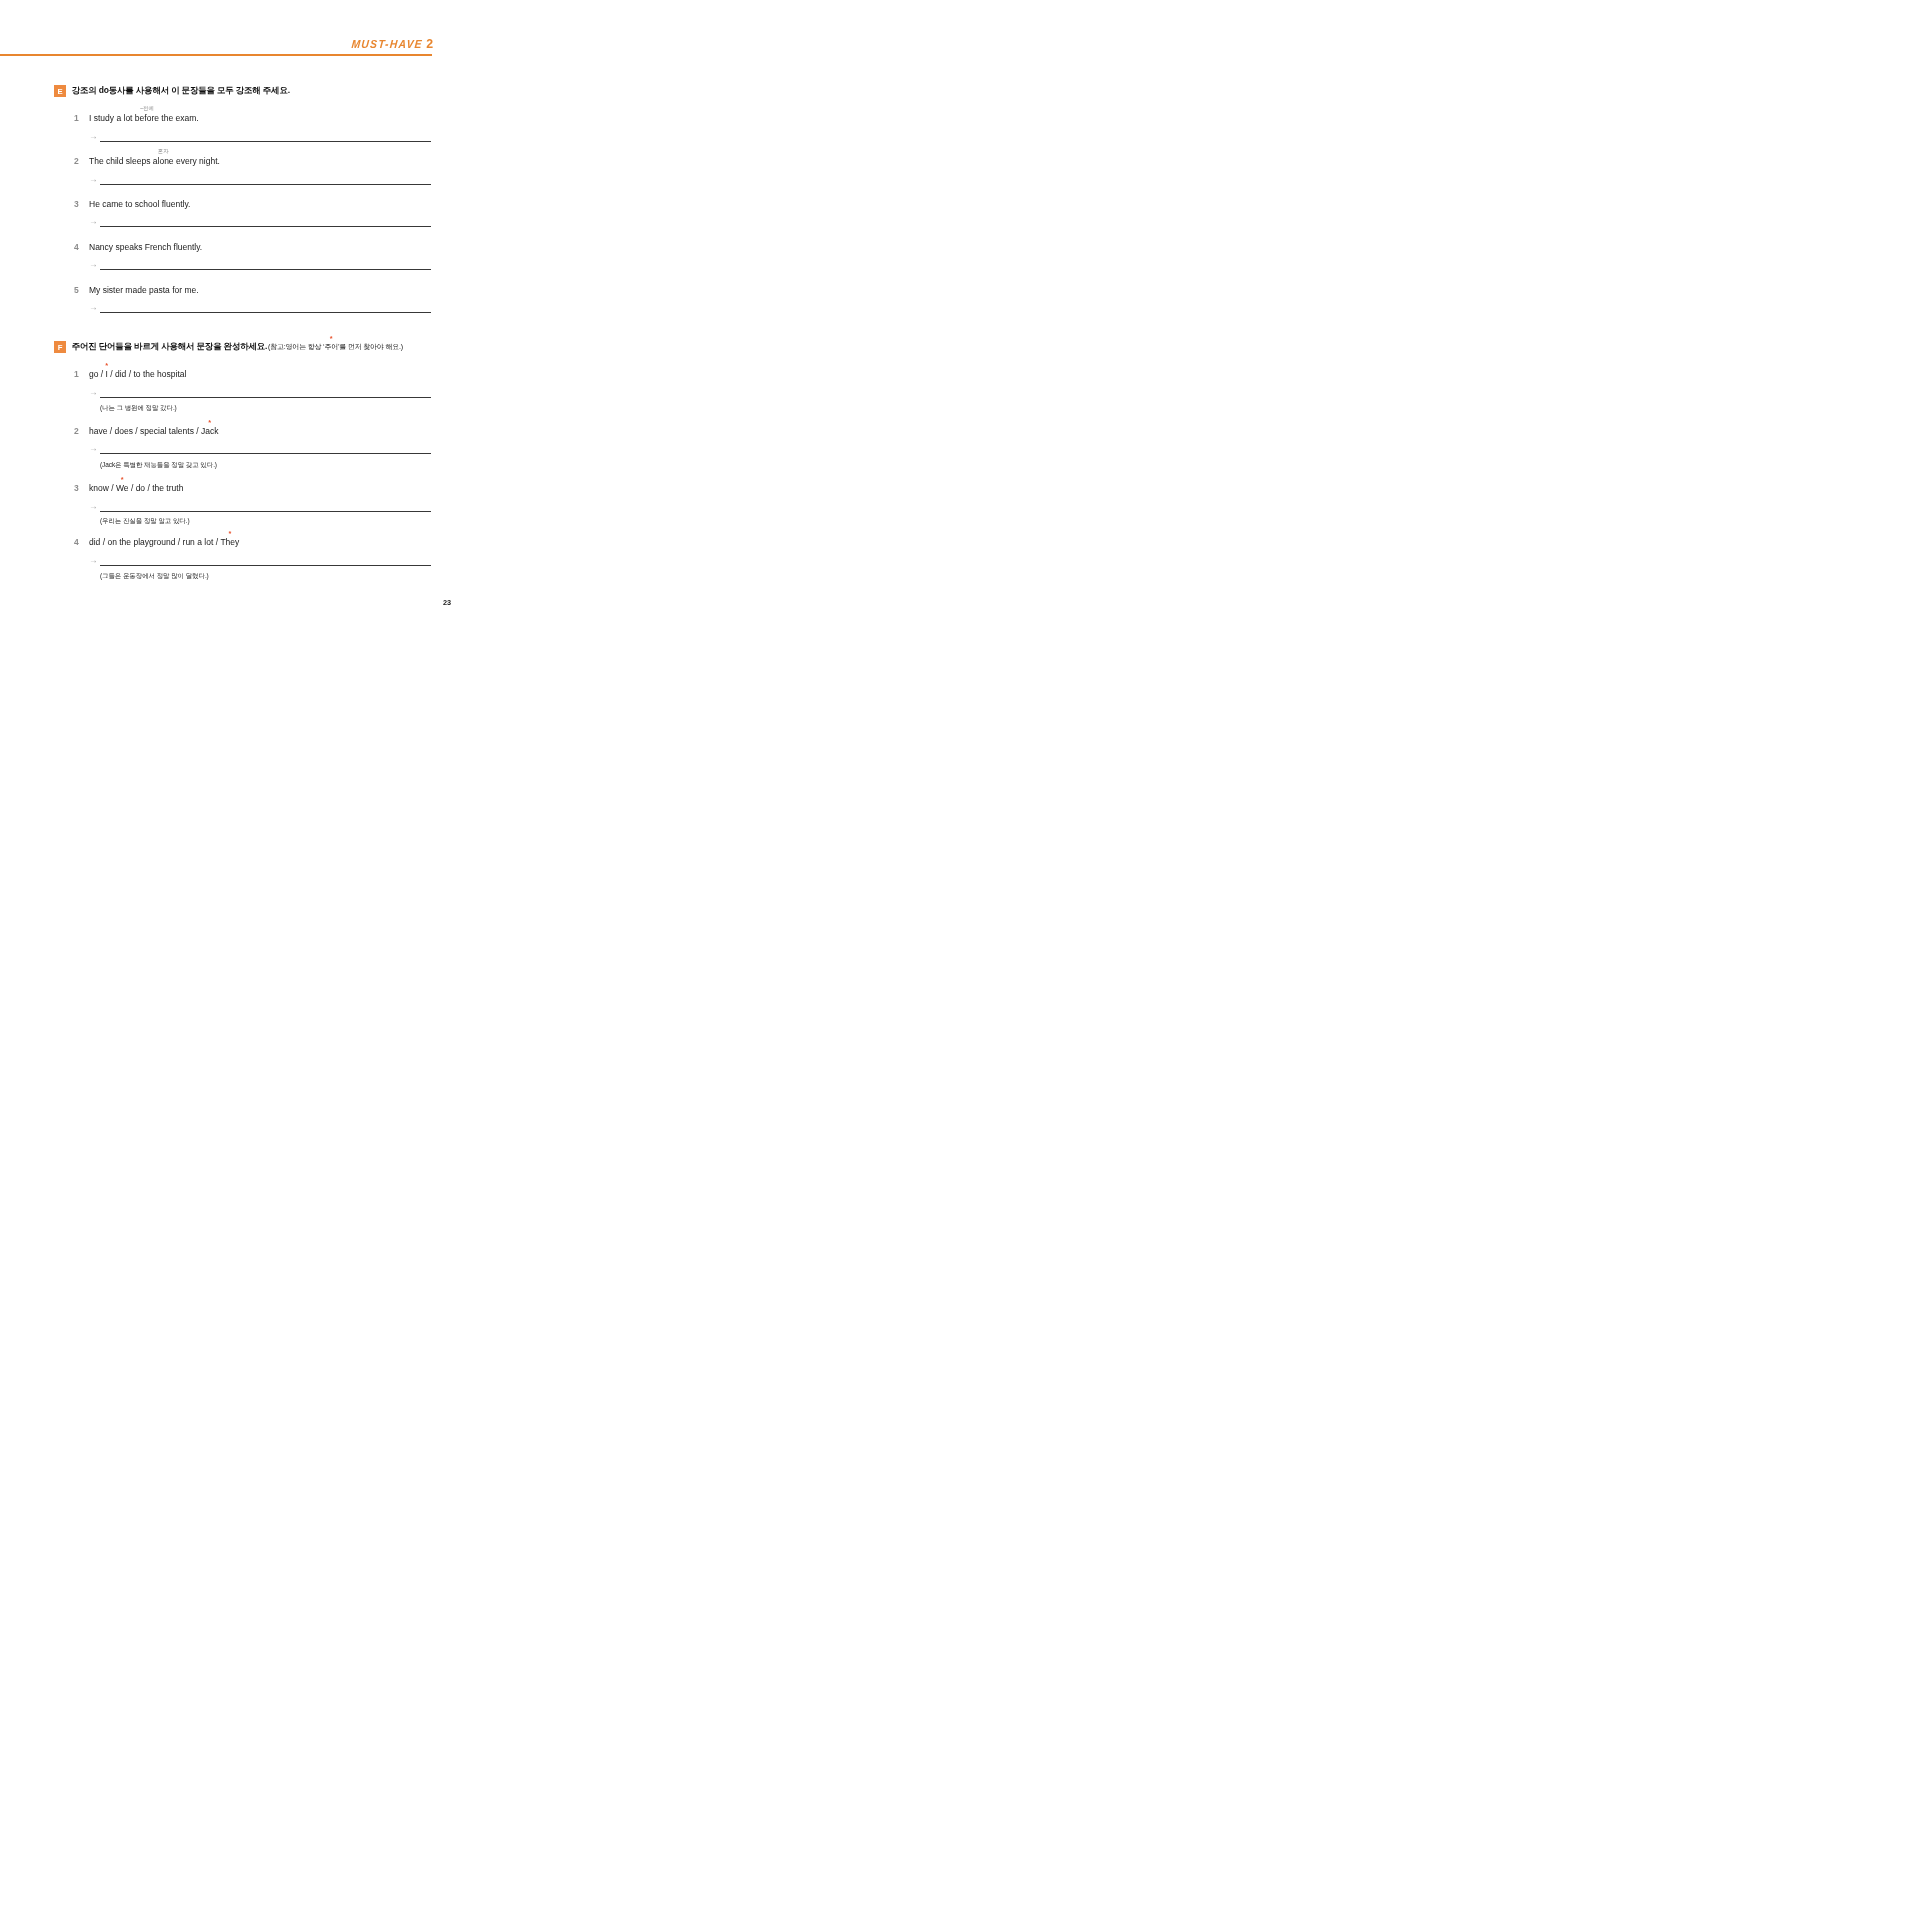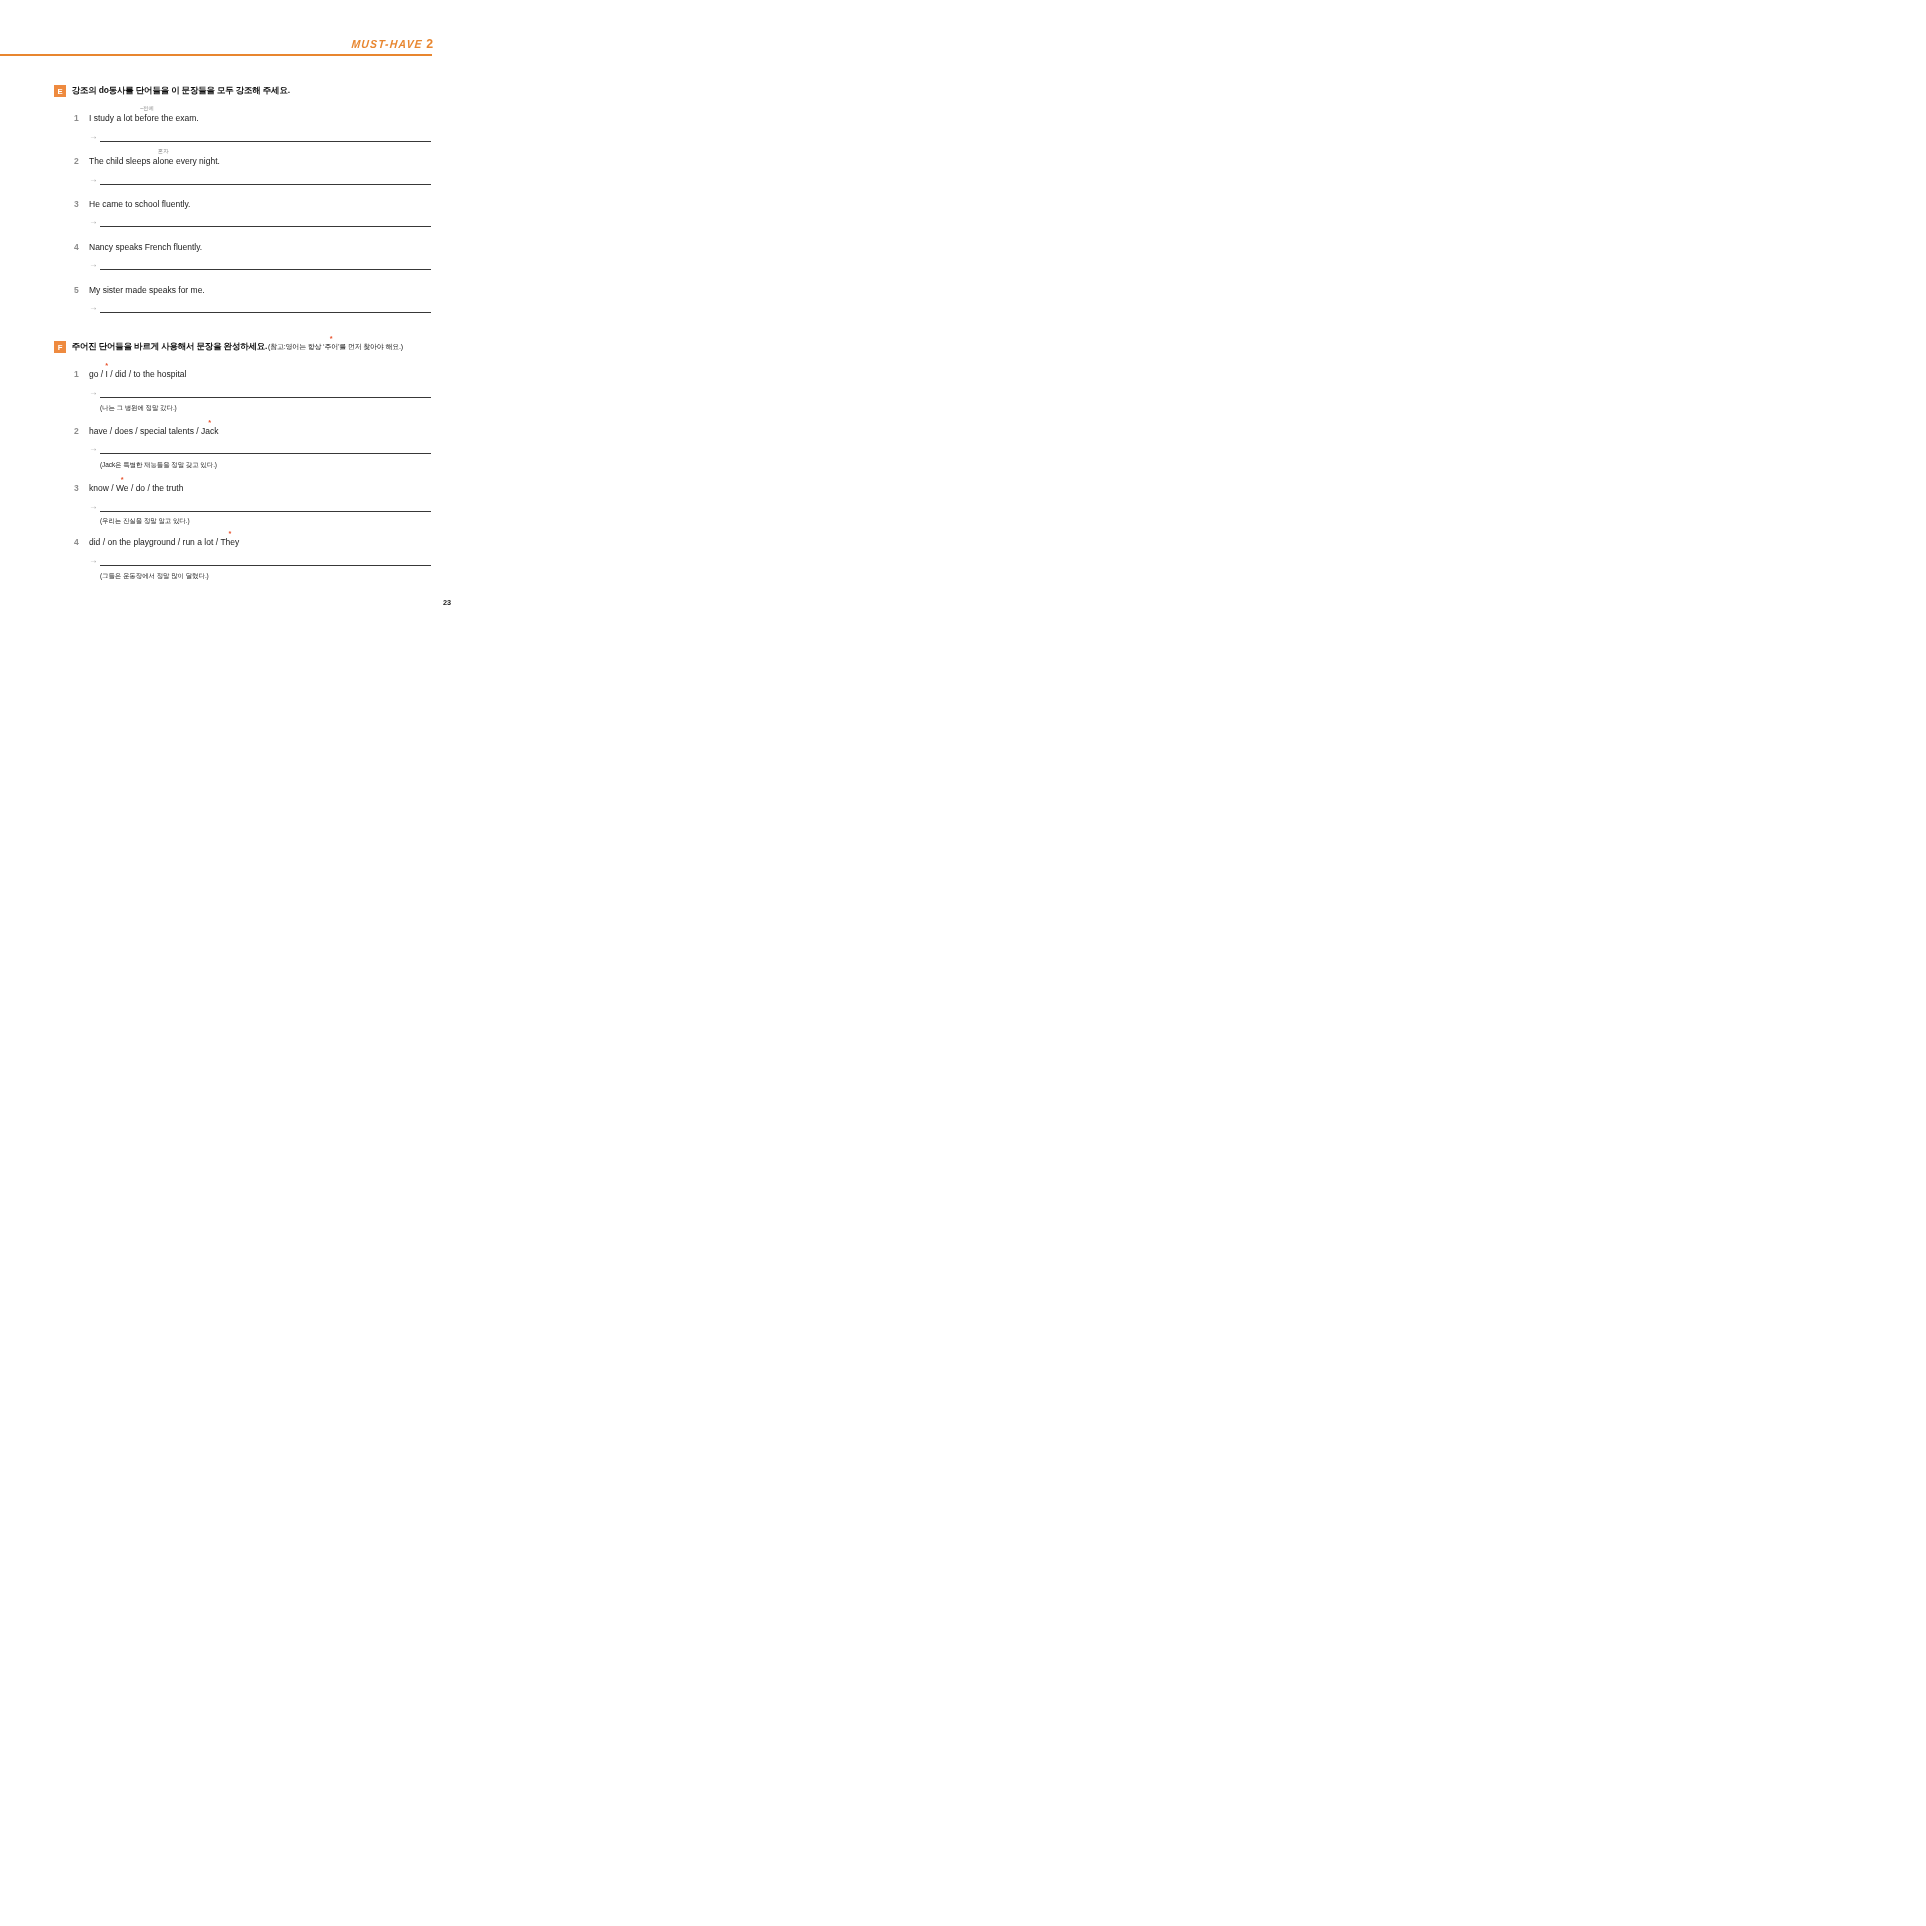--- a/index.html
+++ b/index.html
@@ -50,21 +50,21 @@
 <div id="page">
 
   <div class="brand">
     <span class="brand-script">MUST-HAVE</span>
     <span class="brand-num">2</span>
   </div>
   <div class="rule"></div>
 
   <div class="sec-header" id="sec-E-header">
     <span class="badge">E</span>
-    <span class="sec-title">강조의 do동사를 단어들을 이 문장들을 모두 강조해 주세요.</span>
+    <span class="sec-title">강조의 do동사를 사용해서 이 문장들을 모두 강조해 주세요.</span>
   </div>
 
   <div class="sec-header" id="sec-F-header">
     <span class="badge">F</span>
     <span class="sec-title">주어진 단어들을 바르게 사용해서 문장을 완성하세요.</span>
     <span class="sec-note" id="f-note">(참고:영어는 항상 ‘<span class="note-word">주어<span class="star-mark">*</span></span>’를 먼저 찾아야 해요.)</span>
   </div>
 
   <div class="page-num">23</div>
 <div class="item-num" style="top: 113px;">1</div>
@@ -85,21 +85,21 @@
       <span class="arrow-glyph">→</span>
       <div class="blank-line"></div>
     </div>
     <div class="item-num" style="top: 242px;">4</div>
     <div class="sentence" style="top: 242px;">Nancy speaks French fluently.</div>
     <div class="answer-row" style="top: 261px;">
       <span class="arrow-glyph">→</span>
       <div class="blank-line"></div>
     </div>
     <div class="item-num" style="top: 285px;">5</div>
-    <div class="sentence" style="top: 285px;">My sister made speaks for me.</div>
+    <div class="sentence" style="top: 285px;">My sister made pasta for me.</div>
     <div class="answer-row" style="top: 304px;">
       <span class="arrow-glyph">→</span>
       <div class="blank-line"></div>
     </div>
     <div class="item-num" style="top: 369px;">1</div>
     <div class="sentence" style="top: 369px;">go / <span class="note-word">I<span class="star-mark">*</span></span> / did / to the hospital</div>
     <div class="answer-row" style="top: 389px;">
       <span class="arrow-glyph">→</span>
       <div class="blank-line"></div>
     </div>

